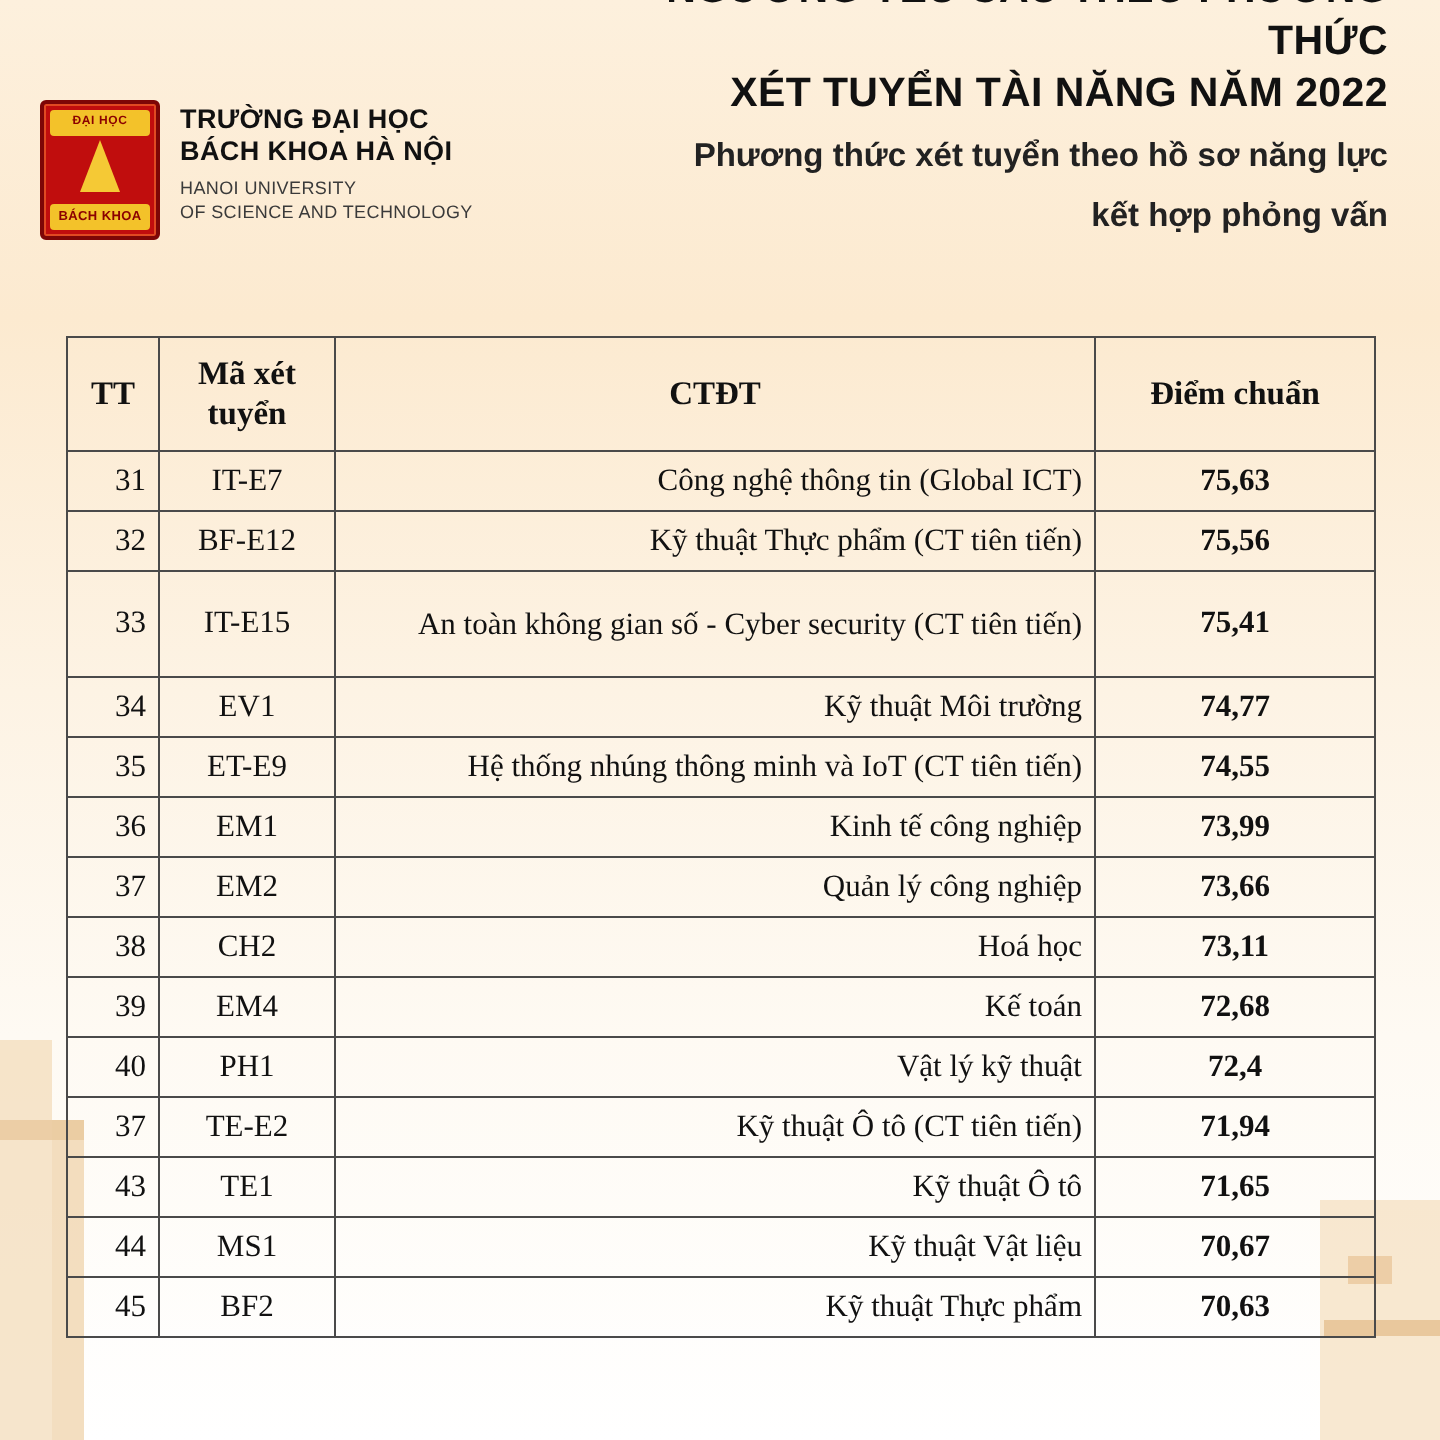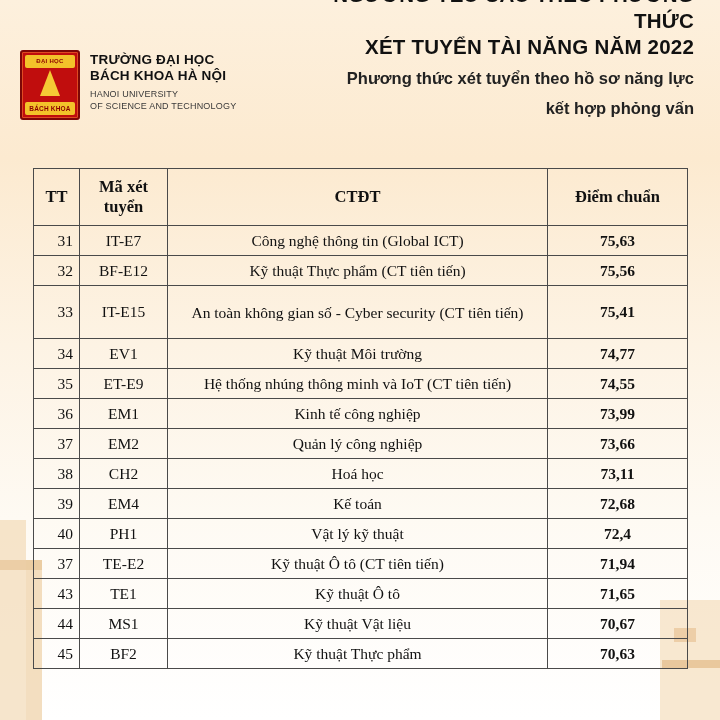--- a/index.html
+++ b/index.html
@@ -166,21 +166,21 @@
     padding: 8px 4px;
     line-height: 20px;
   }
   col.c-tt { width: 46px; }
   col.c-ma { width: 88px; }
   col.c-ct { width: 380px; }
   col.c-dc { width: 140px; }
 
   td.tt { text-align: right; font-size: 15.5px; }
   td.ma { text-align: center; font-size: 15.5px; }
-  td.ct { text-align: center; font-size: 15.5px; line-height: 20px; padding-left: 8px;}
+  td.ct { text-align: right; font-size: 15.5px; line-height: 20px; padding-left: 8px;}
   td.dc { text-align: center; font-weight: bold; font-size: 15.5px; }
   tr.r1 td { height: 25px; }
   tr.r2 td { height: 48px; }
   tr.r2 td.ct { line-height: 21px; }
 </style>
 </head>
 <body>
 
 <div class="page">
 

